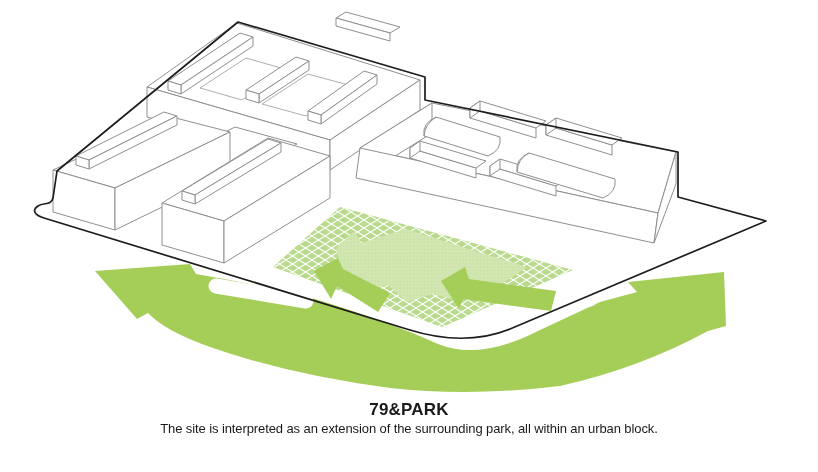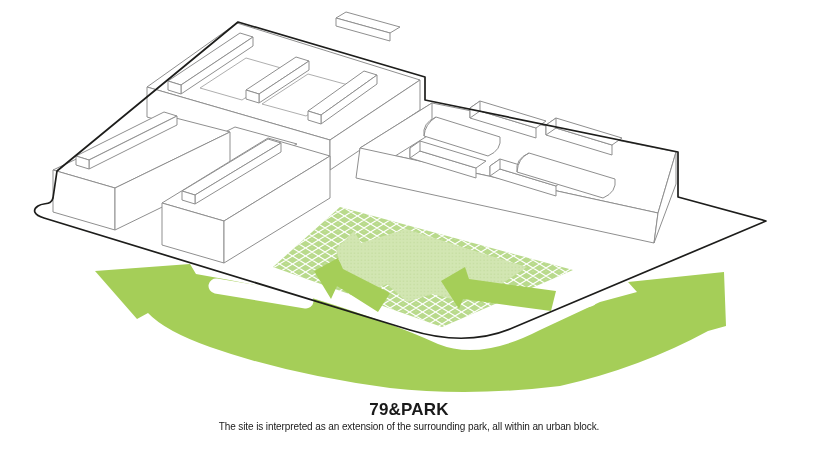--- a/index.html
+++ b/index.html
@@ -7,21 +7,21 @@
          font-family:"Liberation Sans", sans-serif;}
   .diagram-svg{position:absolute;left:0;top:0;}
   .bl{fill:#ffffff;stroke:#8f8f8f;stroke-width:1;stroke-linejoin:round;}
   .bl-open{fill:none;stroke:#8f8f8f;stroke-width:1;stroke-linejoin:round;}
   .court{fill:none;stroke:#a5a5a5;stroke-width:0.9;stroke-linejoin:round;}
   .site{fill:none;stroke-width:1.7;stroke-linejoin:round;stroke-linecap:round;}
   .pill{stroke:#ffffff;stroke-width:15;stroke-linecap:round;fill:none;}
   .lat-line{fill:none;stroke:#ffffff;stroke-width:1.1;}
   .caption-block{position:absolute;left:0;top:399px;width:818px;text-align:center;color:#1a1a1a;}
   .fig-title{font-size:17px;font-weight:bold;letter-spacing:0.2px;line-height:1.25;}
-  .fig-caption{font-size:10px;letter-spacing:-0.1px;line-height:1.4;}
+  .fig-caption{font-size:13px;letter-spacing:-0.1px;line-height:1.4;}
 </style>
 </head>
 <body>
 
 <div class="stage">
 
   <svg class="diagram-svg" width="818" height="472" viewBox="0 0 818 472">
     <defs>
       <pattern id="lattice" width="13" height="8" patternUnits="userSpaceOnUse">
         <path class="lat-line" d="M0,4 L6.5,0 L13,4 L6.5,8 Z M-6.5,4 L0,8 M13,8 L19.5,4"></path>

